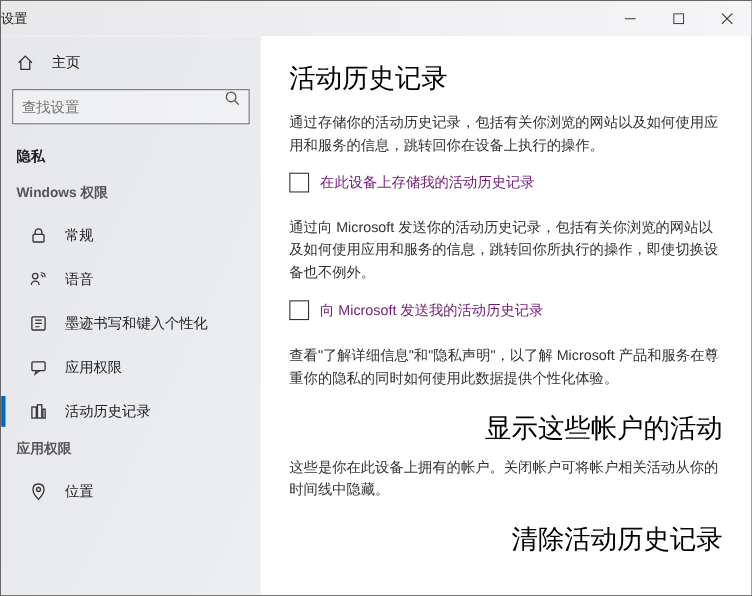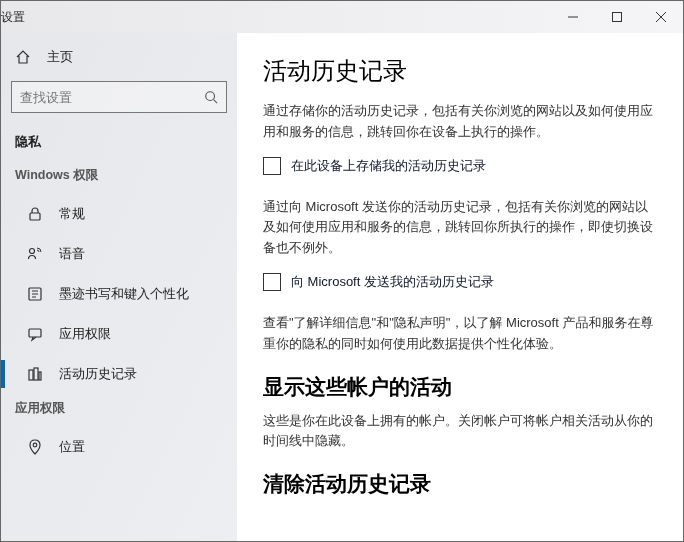--- a/index.html
+++ b/index.html
@@ -7,36 +7,36 @@
 .window { width: 684px; height: 542px; border: 1px solid #666; display: flex; flex-direction: column; position: relative; }
 .titlebar { height: 32px; display: flex; align-items: center; background: linear-gradient(to right, #e8e8ea, #f5f5f7); }
 .titlebar .title { font-size: 12px; color: #222; }
 .titlebar .controls { margin-left: auto; display: flex; }
 .titlebar .controls .ctrl { width: 44px; height: 32px; display: flex; align-items: center; justify-content: center; font-size: 13px; color: #333; }
 .body { flex: 1; display: flex; overflow: hidden; }
 .sidebar { width: 236px; background: linear-gradient(to bottom right, #e6e7ea, #eceef1); padding: 4px 0 0 0; display: flex; flex-direction: column; position: relative; }
 .home { display: flex; align-items: center; height: 40px; padding-left: 14px; gap: 16px; }
 .home .icon { width: 16px; height: 16px; display: flex; align-items: center; justify-content: center; color: #333; }
 .home .label { font-size: 13px; color: #222; }
-.searchbox { margin: 4px 10px 14px 10px; border: 1px solid #777; height: 32px; display: flex; align-items: center; background: rgba(255,255,255,0.35); }
+.searchbox { margin: 4px 10px 14px 10px; border: 1px solid #777; height: 32px; display: flex; align-items: flex-start; background: rgba(255,255,255,0.35); }
 .searchbox input { flex: 1; border: none; outline: none; background: transparent; height: 100%; padding: 0 8px; font-size: 13px; color: #555; font-family: inherit; }
 .searchbox .sicn { width: 30px; text-align: center; color: #555; }
 .section { padding: 6px 10px 10px 14px; font-size: 13px; font-weight: 700; color: #222; }
 .section.sub { font-weight: 700; color: #555; font-size: 12.5px; }
 .nav { display: flex; flex-direction: column; }
 .nav .item { display: flex; align-items: center; height: 40px; padding-left: 26px; gap: 16px; font-size: 13px; color: #222; position: relative; }
 .nav .item .icon { width: 16px; height: 16px; display:flex; align-items:center; justify-content:center; color:#333; }
 .nav .item.active::before { content:""; position:absolute; left:0; top:6px; bottom:6px; width:4px; background:#0067c0; }
 .content { flex: 1; padding: 22px 26px 10px 26px; overflow: hidden; background: #fff; }
 .content h1 { font-size: 24px; font-weight: 400; margin-bottom: 14px; }
 .content p { font-size: 13px; line-height: 1.6; color: #333; margin-bottom: 14px; }
 .chk { display: flex; align-items: center; gap: 10px; margin: 6px 0 22px 0; }
 .chk .box { width: 18px; height: 18px; border: 1.5px solid #333; flex-shrink: 0; }
-.chk .lbl { font-size: 13px; color: #0f172a; }
-.content h2 { font-size: 21px; font-weight: 700; margin-top: 18px; margin-bottom: 10px; }
+.chk .lbl { font-size: 13px; color: #701a75; }
+.content h2 { font-size: 24px; font-weight: 400; margin-top: 18px; margin-bottom: 10px; text-align: right; }
 svg { display:block; }
 </style>
 </head>
 <body>
 
 <div class="window">
   <div class="titlebar">
     <div class="title">设置</div>
     <div class="controls">
       <div class="ctrl">

